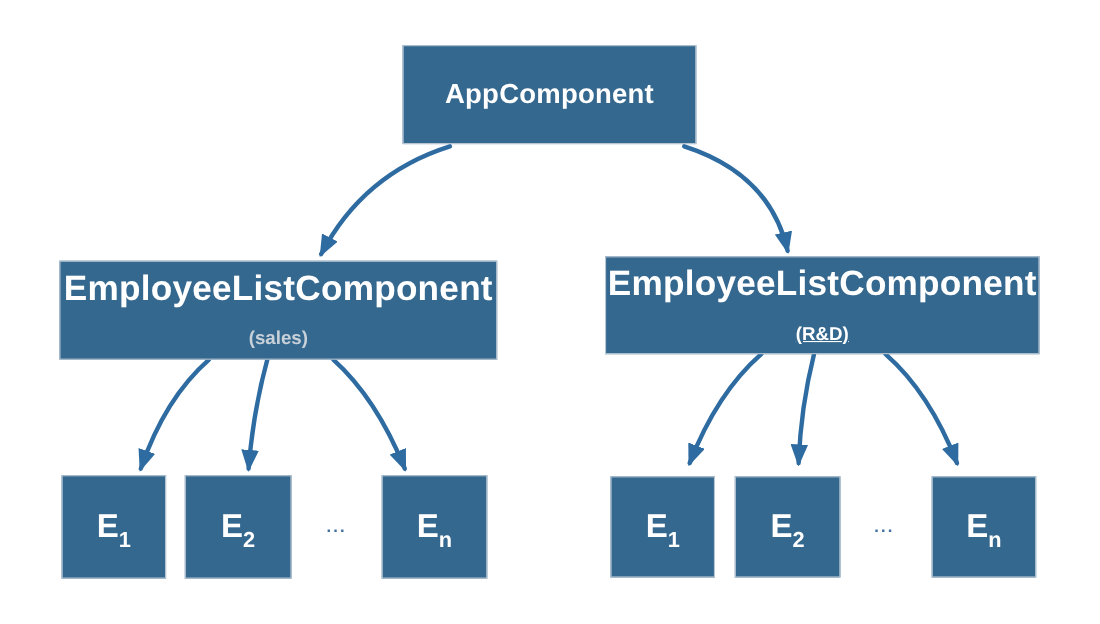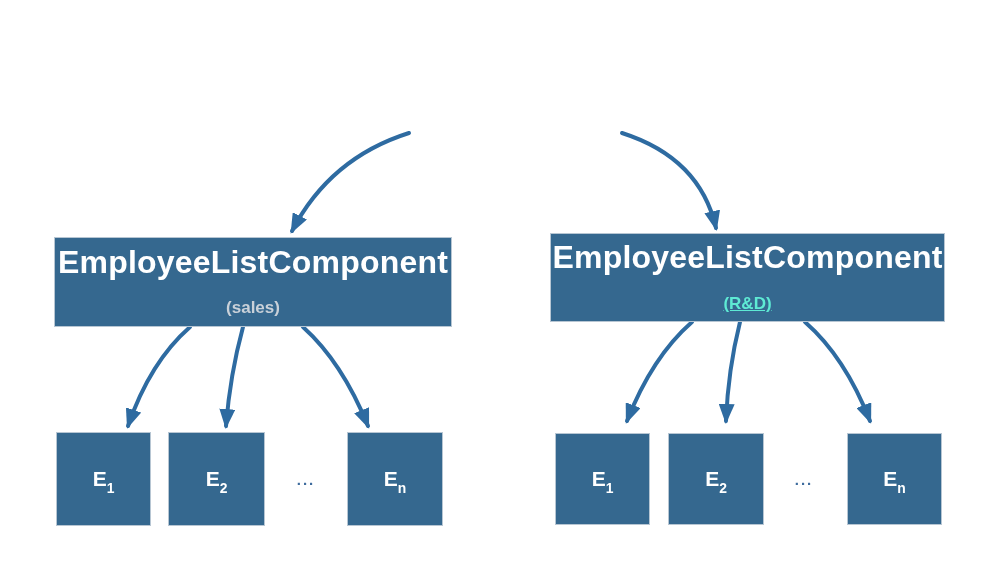--- a/index.html
+++ b/index.html
@@ -13,21 +13,21 @@
   .box {
     position: absolute; box-sizing: border-box;
     display: flex; flex-direction: column;
     align-items: center; justify-content: center;
     text-align: center; color: #fff; font-weight: 700;
     border: 1px solid transparent;
   }
   .root-title   { font-size: 25px; letter-spacing: 0.2px; }
   .branch-title { font-size: 32px; letter-spacing: 0.2px; line-height: 1.05; }
   .branch-subtitle { font-size: 17px; font-weight: 700; margin-top: 19px; }
-  .leaf-label { font-size: 21px; }
+  .leaf-label { font-size: 30px; }
   .leaf-label sub { font-size: 66%; line-height: 0; position: relative; bottom: -0.12em; }
   .ellipsis {
     position: absolute; transform: translate(-50%, -50%);
     font-size: 15px; font-weight: 700; letter-spacing: 2px;
   }
 </style>
 </head>
 <body style="background-color: rgb(255, 255, 255);">
 
 <div class="stage">
@@ -43,29 +43,32 @@
       <path d="M622,133 Q700,158 716,228" marker-end="url(#ah)"></path>
       <path d="M190,327 Q150,362 128,426" marker-end="url(#ah)"></path>
       <path d="M243,327 Q230,375 226,426" marker-end="url(#ah)"></path>
       <path d="M303,327 Q342,362 368,426" marker-end="url(#ah)"></path>
       <path d="M692,322 Q652,357 627,421" marker-end="url(#ah)"></path>
       <path d="M740,322 Q728,370 726,421" marker-end="url(#ah)"></path>
       <path d="M805,322 Q845,357 870,421" marker-end="url(#ah)"></path>
     </g>
   </svg>
 
+  <div class="box" style="left: 366px; top: 41px; width: 267px; height: 90px; background-color: rgb(53, 104, 143); border-color: rgb(183, 198, 211);">
+    <span class="root-title" style="color: rgb(255, 255, 255);">AppComponent</span>
+  </div>
 
   <div class="box" style="left: 54px; top: 237px; width: 398px; height: 90px; background-color: rgb(53, 104, 143); border-color: rgb(183, 198, 211);">
     <span class="branch-title" style="color: rgb(255, 255, 255);">EmployeeListComponent</span>
     <span class="branch-subtitle" style="color: rgb(201, 209, 217);">(sales)</span>
   </div>
 
   <div class="box" style="left: 550px; top: 233px; width: 395px; height: 89px; background-color: rgb(53, 104, 143); border-color: rgb(183, 198, 211);">
     <span class="branch-title" style="color: rgb(255, 255, 255);">EmployeeListComponent</span>
-    <span class="branch-subtitle" style="color: #5eead4; text-decoration: underline;">(R&amp;D)</span>
+    <span class="branch-subtitle" style="color: #ffffff; text-decoration: underline;">(R&amp;D)</span>
   </div>
 
   <div class="box" style="left: 56px; top: 432px; width: 95px; height: 94px; background-color: rgb(53, 104, 143); border-color: rgb(183, 198, 211);">
     <span class="leaf-label"><span>E</span><sub>1</sub></span>
   </div>
   <div class="box" style="left: 168px; top: 432px; width: 97px; height: 94px; background-color: rgb(53, 104, 143); border-color: rgb(183, 198, 211);">
     <span class="leaf-label"><span>E</span><sub>2</sub></span>
   </div>
   <span class="ellipsis" style="left: 306px; top: 479px; color: rgb(62, 108, 158);">...</span>
   <div class="box" style="left: 347px; top: 432px; width: 96px; height: 94px; background-color: rgb(53, 104, 143); border-color: rgb(183, 198, 211);">

